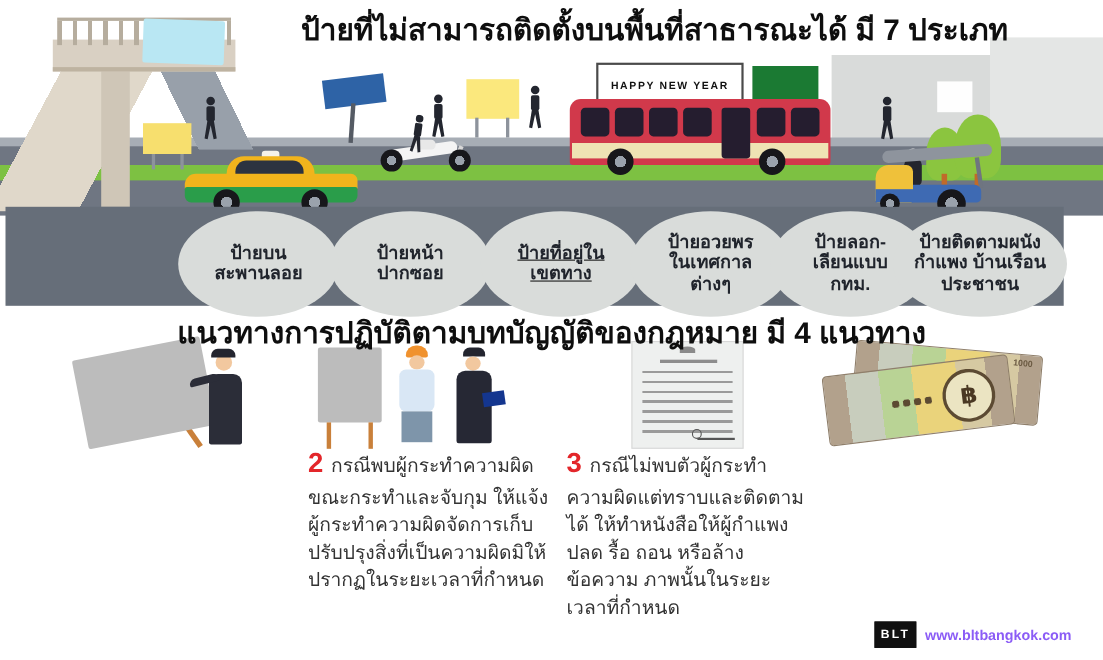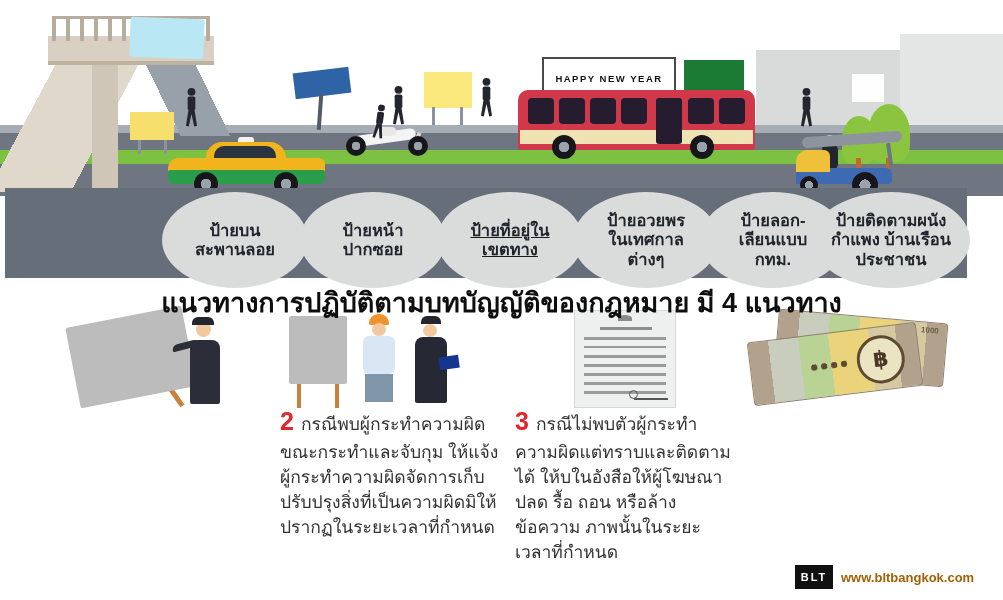--- a/index.html
+++ b/index.html
@@ -111,21 +111,21 @@
   .note-denom{position:absolute;right:8px;top:3px;font-size:8px;font-weight:700;color:#6b5a42;}
 
   
   .guide{position:absolute;top:404px;font-size:17.5px;line-height:1.43;color:#333;font-weight:500;z-index:2;}
   .gnum{color:#e3262a;font-size:25px;font-weight:800;margin-right:7px;}
 
   
   .footer{left:795px;top:565px;display:flex;align-items:center;gap:8px;z-index:10;}
   .logo-box{width:36px;height:22px;background:#101010;color:#fff;display:flex;align-items:center;justify-content:center;
             font-size:11px;font-weight:800;letter-spacing:2px;border:1px solid #101010;}
-  .site{font-size:13px;font-weight:800;color:#a16207;}
+  .site{font-size:13px;font-weight:800;color:#8b5cf6;}
 </style>
 </head>
 <body>
 
 <div class="canvas">
 
   <svg width="0" height="0" style="position:absolute" aria-hidden="true">
     <defs>
       <symbol id="person-sym" viewBox="0 0 20 48">
         <circle cx="10" cy="5" r="4.6"></circle>
@@ -227,20 +227,21 @@
   <svg class="person" style="left:390px;top:84px;">
       <use href="#person-sym"></use>
     </svg>
   <svg class="person" style="left:478px;top:76px;">
       <use href="#person-sym"></use>
     </svg>
   <svg class="person" style="left:798px;top:86px;">
       <use href="#person-sym"></use>
     </svg>
 
+  <div class="abs title1">ป้ายที่ไม่สามารถติดตั้งบนพื้นที่สาธารณะได้ มี 7 ประเภท</div>
 
   <div class="abs band"></div>
   <div class="bubble" style="left:300px;">
       <span>ป้ายหน้า
 ปากซอย</span>
     </div>
   <div class="bubble" style="left:162px;">
       <span>ป้ายบน
 สะพานลอย</span>
     </div>
@@ -306,21 +307,21 @@
     <div class="note" style="left:2px;top:16px;transform:rotate(-7deg);">
       <div class="note-dots"></div>
       <div class="note-circle">฿</div>
     </div>
   </div>
 
   <div class="guide" style="left:280px;width:222px;">
     <span class="gnum">2</span><span>กรณีพบผู้กระทำความผิดขณะกระทำและจับกุม ให้แจ้งผู้กระทำความผิดจัดการเก็บ ปรับปรุงสิ่งที่เป็นความผิดมิให้ปรากฏในระยะเวลาที่กำหนด</span>
   </div>
   <div class="guide" style="left:515px;width:222px;">
-    <span class="gnum">3</span><span>กรณีไม่พบตัวผู้กระทำความผิดแต่ทราบและติดตามได้ ให้บในอังสือให้ผู้โฆษณา ปลด รื้อ ถอน หรือล้างข้อความ ภาพนั้นในระยะเวลาที่กำหนด</span>
+    <span class="gnum">3</span><span>กรณีไม่พบตัวผู้กระทำความผิดแต่ทราบและติดตามได้ ให้ทำหนังสือให้ผู้กำแพง ปลด รื้อ ถอน หรือล้างข้อความ ภาพนั้นในระยะเวลาที่กำหนด</span>
   </div>
 
   <div class="abs footer">
     <div class="logo-box">BLT</div>
     <div class="site">www.bltbangkok.com</div>
   </div>
 
 </div>
 
 </body></html>

